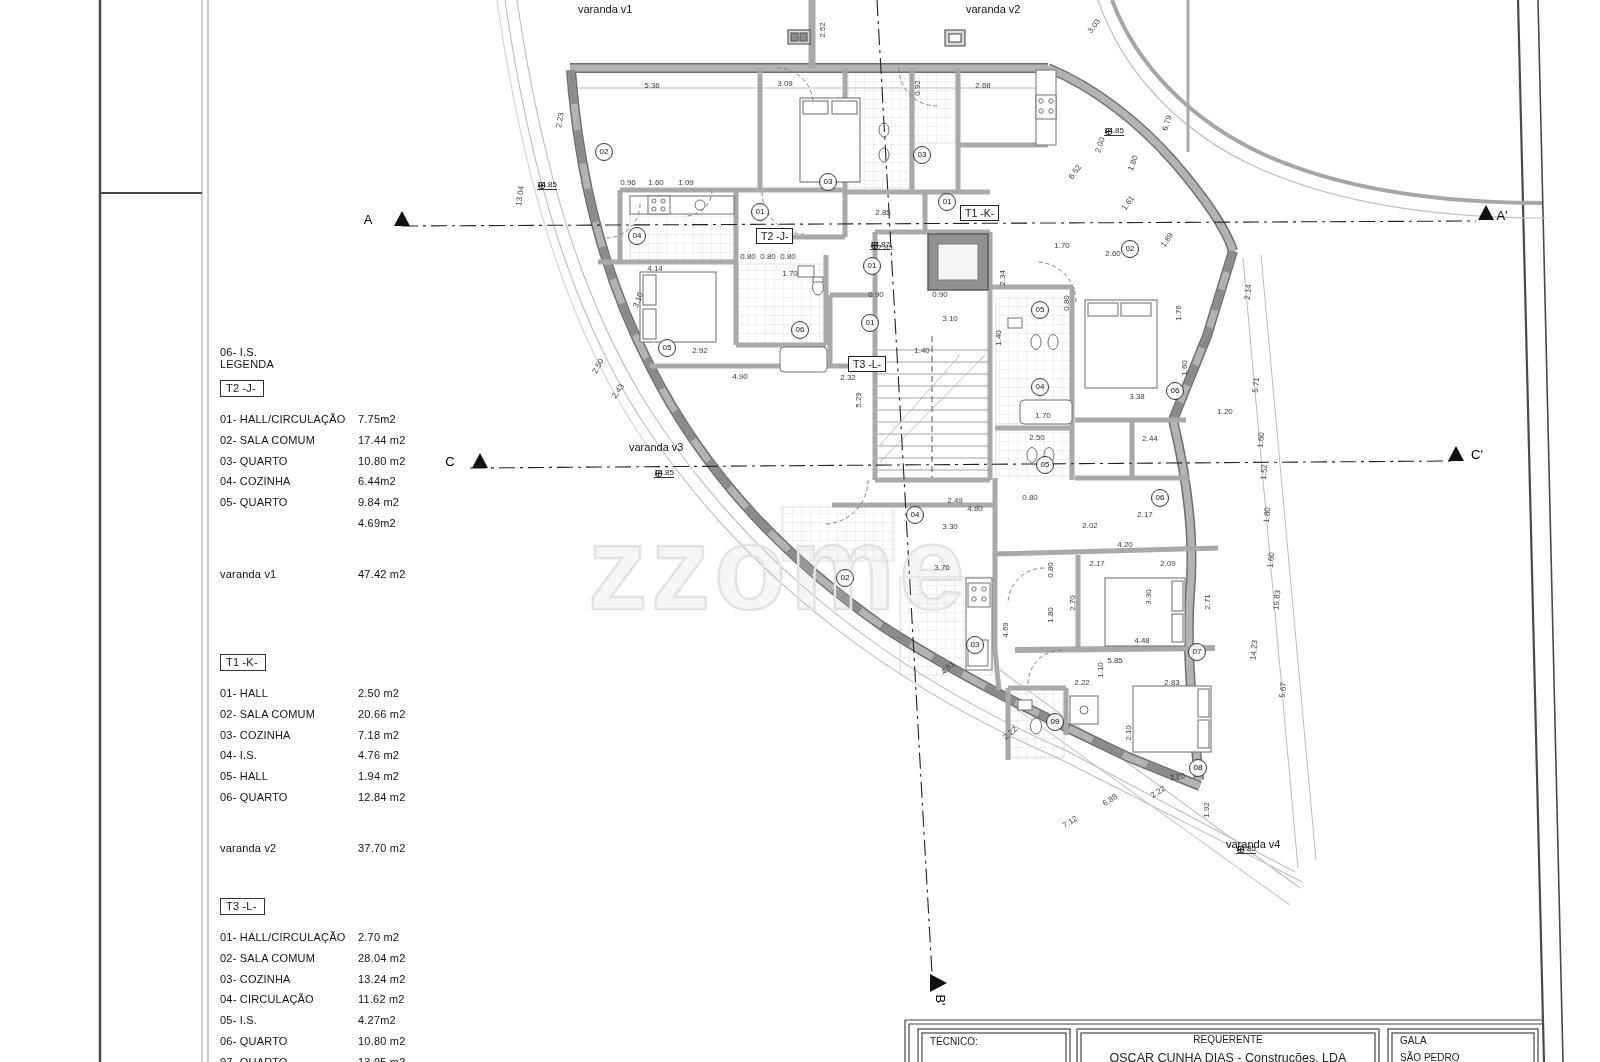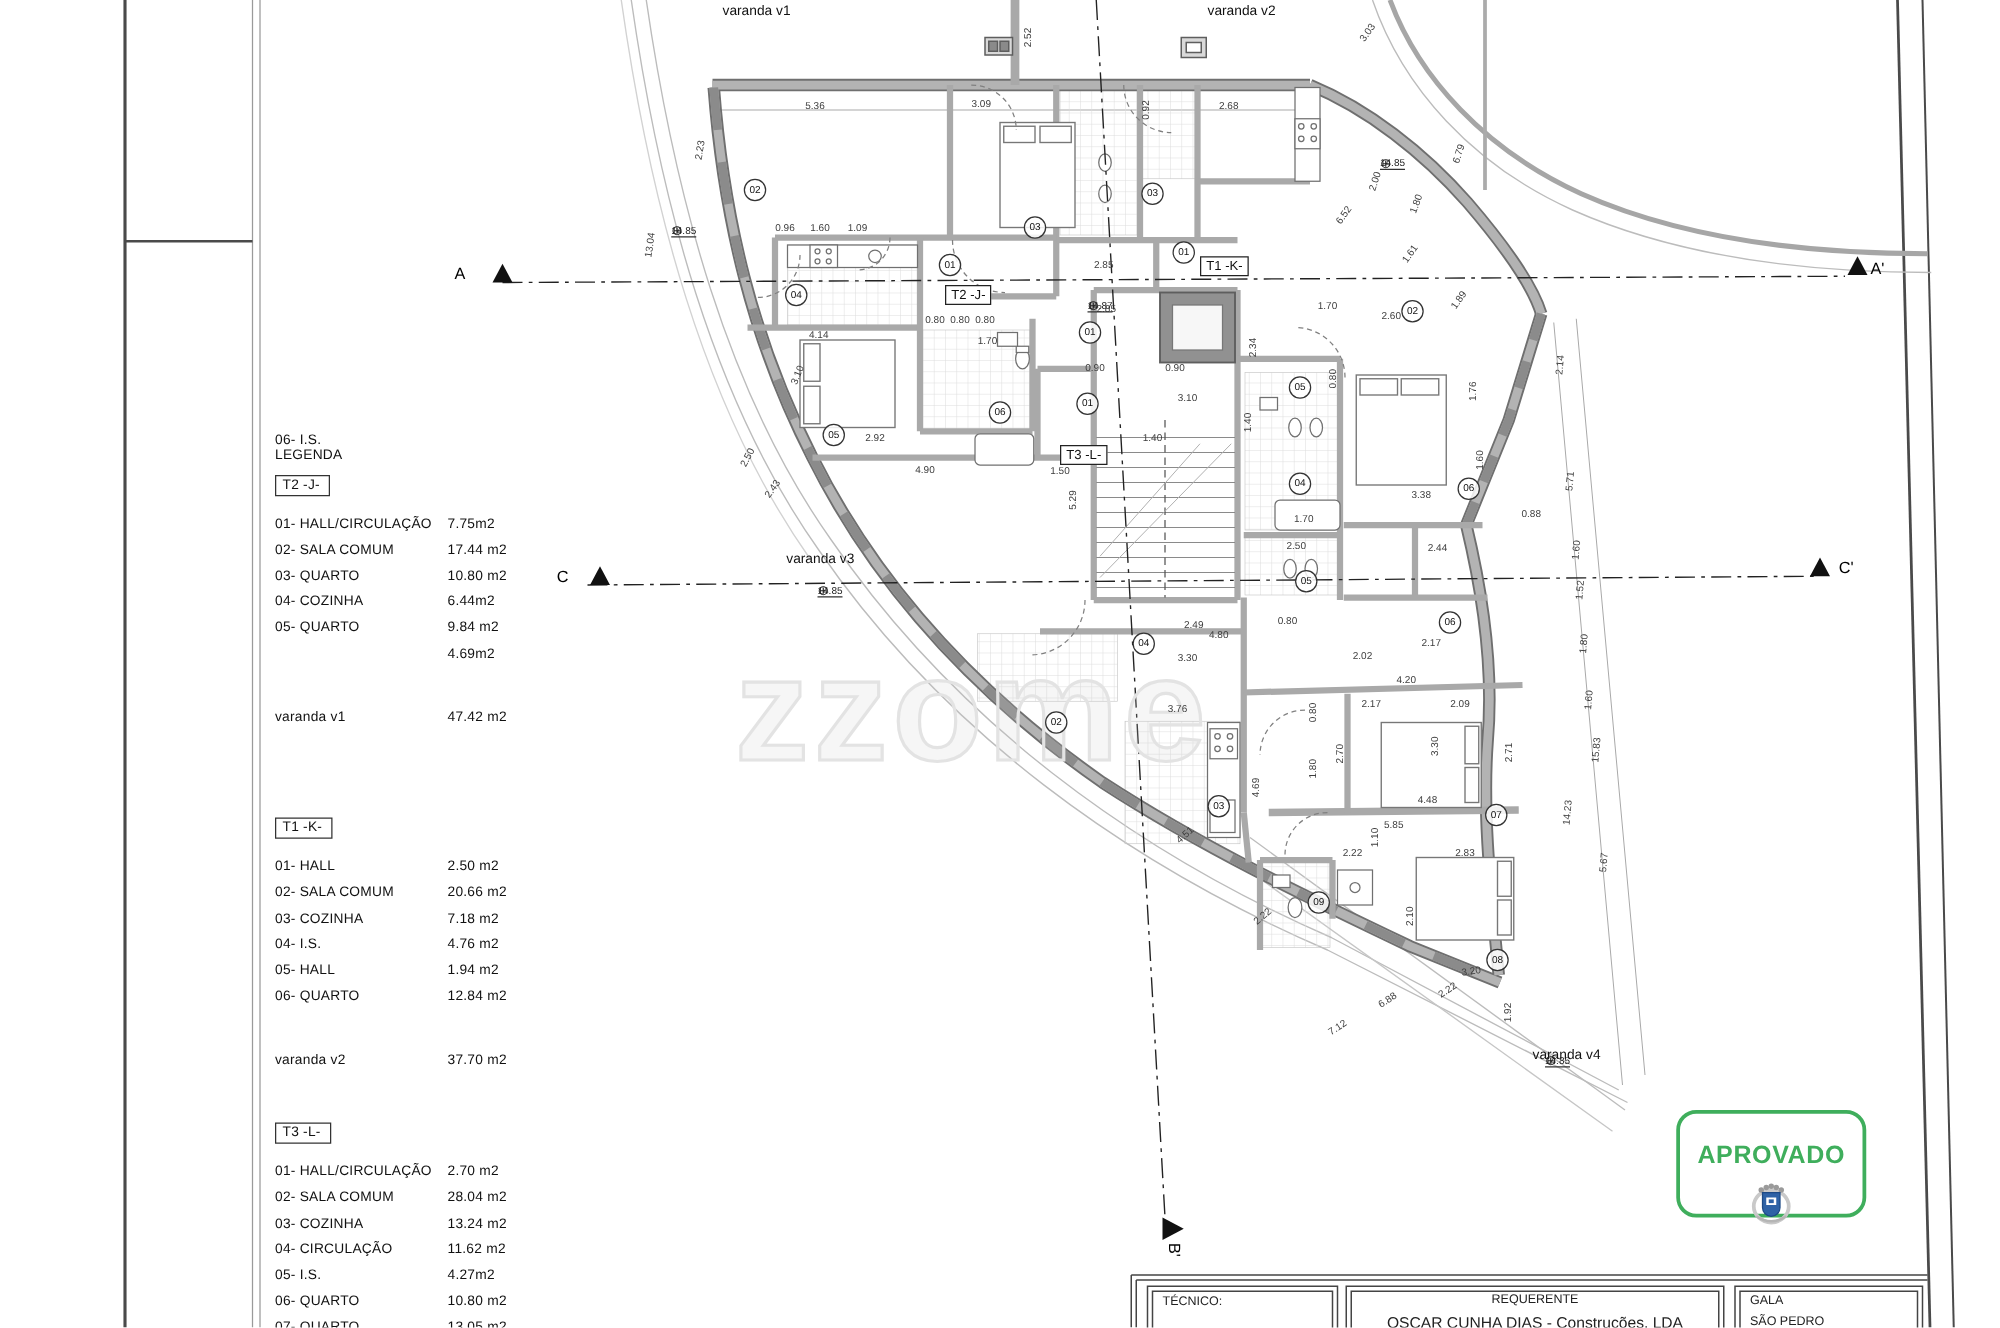--- a/index.html
+++ b/index.html
@@ -386,21 +386,21 @@
       <span class="dim" style="left: 628px; top: 182px;">0.96</span>
       <span class="dim" style="left: 656px; top: 182px;">1.60</span>
       <span class="dim" style="left: 686px; top: 182px;">1.09</span>
       <span class="dim" style="left: 748px; top: 256px;">0.80</span>
       <span class="dim" style="left: 768px; top: 256px;">0.80</span>
       <span class="dim" style="left: 788px; top: 256px;">0.80</span>
       <span class="dim" style="left: 790px; top: 273px;">1.70</span>
       <span class="dim" style="left: 655px; top: 268px;">4.14</span>
       <span class="dim" style="left: 700px; top: 350px;">2.92</span>
       <span class="dim" style="left: 740px; top: 376px;">4.90</span>
-      <span class="dim" style="left: 848px; top: 377px;">1.50</span>
+      <span class="dim" style="left: 848px; top: 377px;">2.32</span>
       <span class="dim" style="left: 598px; top: 366px; transform: translate(-50%, -50%) rotate(-62deg);">2.50</span>
       <span class="dim" style="left: 618px; top: 391px; transform: translate(-50%, -50%) rotate(-55deg);">2.43</span>
       <span class="dim" style="left: 638px; top: 300px; transform: translate(-50%, -50%) rotate(-68deg);">3.10</span>
       <span class="dim" style="left: 560px; top: 120px; transform: translate(-50%, -50%) rotate(-80deg);">2.23</span>
       <span class="dim" style="left: 520px; top: 196px; transform: translate(-50%, -50%) rotate(-82deg);">13.04</span>
       <span class="dim" style="left: 858px; top: 400px; transform: translate(-50%, -50%) rotate(-90deg);">5.29</span>
       <span class="dim" style="left: 922px; top: 350px;">1.40</span>
       <span class="dim" style="left: 950px; top: 318px;">3.10</span>
       <span class="dim" style="left: 998px; top: 338px; transform: translate(-50%, -50%) rotate(-90deg);">1.40</span>
       <span class="dim" style="left: 876px; top: 294px;">0.90</span>
@@ -408,21 +408,21 @@
       <span class="dim" style="left: 955px; top: 500px;">2.49</span>
       <span class="dim" style="left: 975px; top: 508px;">4.80</span>
       <span class="dim" style="left: 950px; top: 526px;">3.30</span>
       <span class="dim" style="left: 1030px; top: 497px;">0.80</span>
       <span class="dim" style="left: 1002px; top: 278px; transform: translate(-50%, -50%) rotate(-90deg);">2.34</span>
       <span class="dim" style="left: 1066px; top: 303px; transform: translate(-50%, -50%) rotate(-90deg);">0.80</span>
       <span class="dim" style="left: 1178px; top: 313px; transform: translate(-50%, -50%) rotate(-90deg);">1.76</span>
       <span class="dim" style="left: 1184px; top: 368px; transform: translate(-50%, -50%) rotate(-90deg);">1.60</span>
       <span class="dim" style="left: 1137px; top: 396px;">3.38</span>
       <span class="dim" style="left: 1043px; top: 415px;">1.70</span>
-      <span class="dim" style="left: 1225px; top: 411px;">0.88</span>
+      <span class="dim" style="left: 1225px; top: 411px;">1.20</span>
       <span class="dim" style="left: 1150px; top: 438px;">2.44</span>
       <span class="dim" style="left: 1037px; top: 437px;">2.50</span>
       <span class="dim" style="left: 1145px; top: 514px;">2.17</span>
       <span class="dim" style="left: 1125px; top: 544px;">4.20</span>
       <span class="dim" style="left: 1090px; top: 525px;">2.02</span>
       <span class="dim" style="left: 942px; top: 567px;">3.76</span>
       <span class="dim" style="left: 1097px; top: 563px;">2.17</span>
       <span class="dim" style="left: 1168px; top: 563px;">2.09</span>
       <span class="dim" style="left: 1148px; top: 597px; transform: translate(-50%, -50%) rotate(-90deg);">3.30</span>
       <span class="dim" style="left: 1072px; top: 603px; transform: translate(-50%, -50%) rotate(-90deg);">2.70</span>
@@ -510,36 +510,19 @@
       <span class="lvl" style="left: 1104px; top: 131px;">
         <span class="sym">⊕</span>
         <span class="num">14.85</span>
       </span>
       <span class="lvl" style="left: 1236px; top: 849px;">
         <span class="sym">⊕</span>
         <span class="num">14.85</span>
       </span>
     </div>
 
-  <div id="stamp">
-    <span class="stamp-text">APROVADO</span>
-    <span class="crest">
-      <svg width="34" height="40" viewBox="0 0 34 40">
-        <ellipse cx="17" cy="22" rx="14" ry="13" fill="none" stroke="#c9c9c9" stroke-width="3"></ellipse>
-        <circle cx="9" cy="9" r="2.2" fill="#9a9a9a"></circle>
-        <circle cx="13" cy="7" r="2.2" fill="#9a9a9a"></circle>
-        <circle cx="17" cy="6" r="2.2" fill="#9a9a9a"></circle>
-        <circle cx="21" cy="7" r="2.2" fill="#9a9a9a"></circle>
-        <circle cx="25" cy="9" r="2.2" fill="#9a9a9a"></circle>
-        <path d="M10,11 h14 v12 a7,7 0 0 1 -14,0 z" fill="#2e62a6" stroke="#1d4a86" stroke-width="1"></path>
-        <rect x="13" y="15" width="8" height="6" fill="#fff"></rect>
-        <rect x="15" y="16.5" width="4" height="3" fill="#2e62a6"></rect>
-        <path d="M5,30 q12,8 24,0" fill="none" stroke="#b5b5b5" stroke-width="2"></path>
-      </svg>
-    </span>
-  </div>
 
   <span class="tb-text" style="left:930px;top:1036px;">TÉCNICO:</span>
   <span class="tb-text tb-center" style="left:1228px;top:1034px;">REQUERENTE</span>
   <span class="tb-text tb-center" id="tb-name" style="left:1228px;top:1051px;">OSCAR CUNHA DIAS - Construções, LDA</span>
   <span class="tb-text" style="left:1400px;top:1035px;">GALA</span>
   <span class="tb-text" style="left:1400px;top:1052px;">SÃO PEDRO</span>
 </div>
 
 </body></html>

